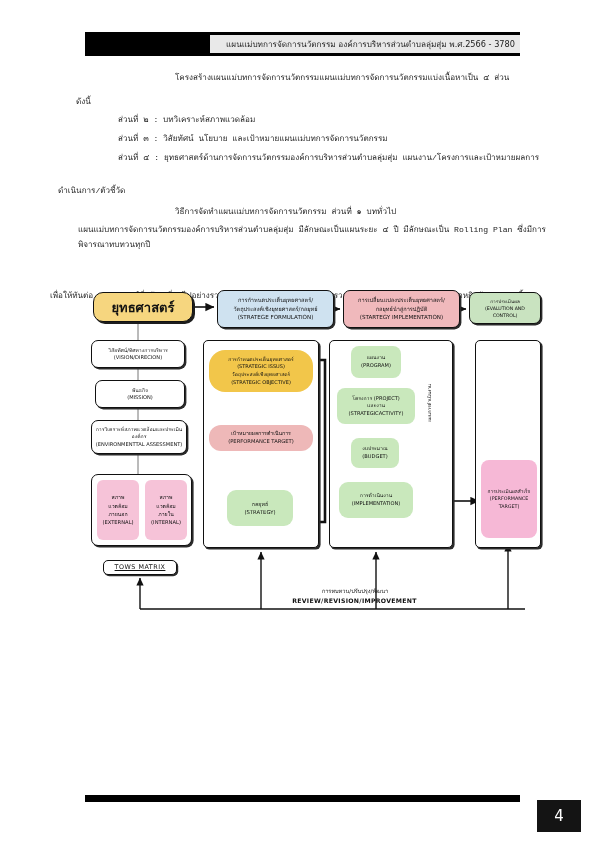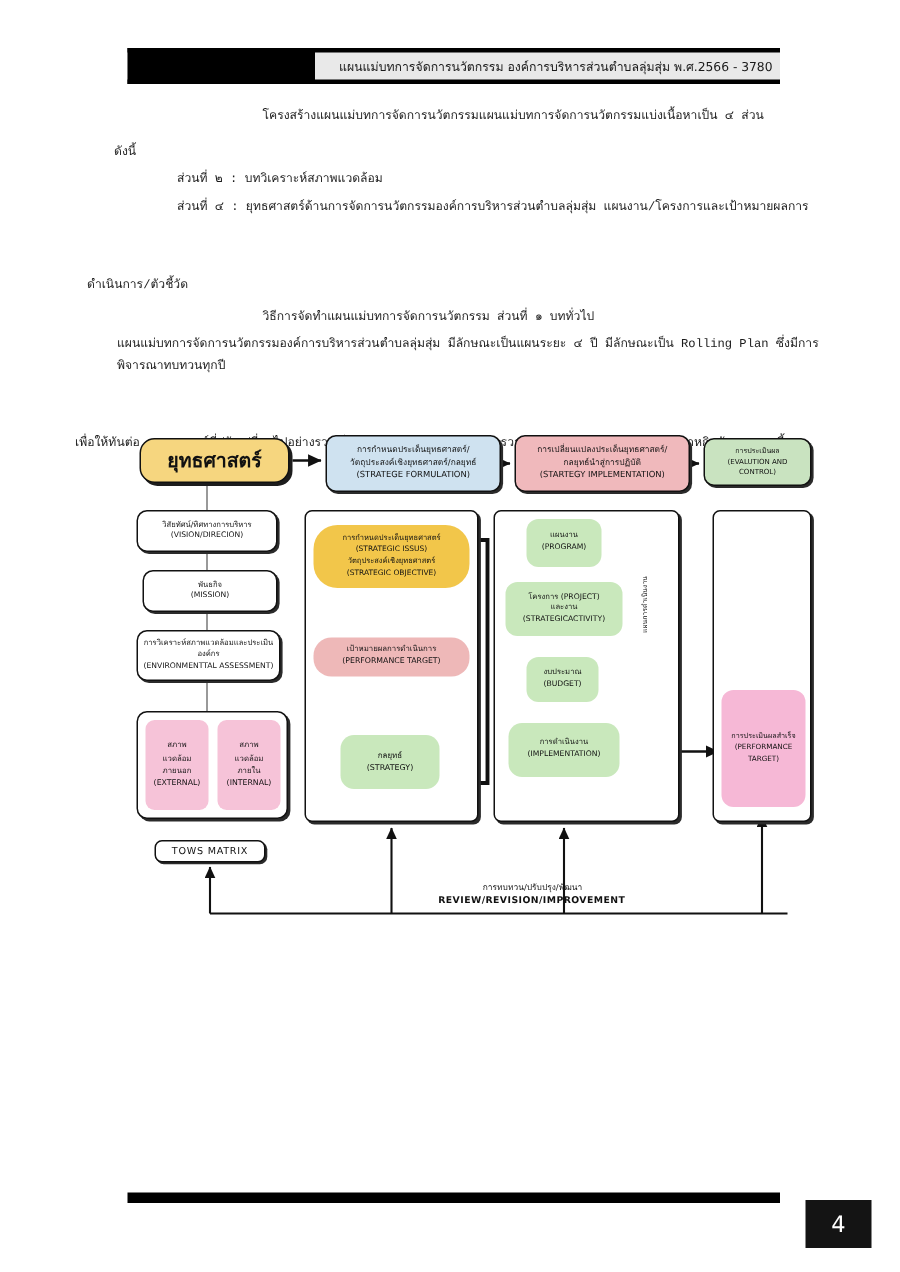--- a/index.html
+++ b/index.html
@@ -91,20 +91,21 @@
   .n-int {
     left:60px; top:198px; width:42px; height:60px;
     background:#f6c3d8; border:none; border-radius:6px; box-shadow:none;
     font-size:5.2px; line-height:8.4px;
   }
   .n-tows {
     left:18px; top:278px; width:74px; height:15px;
     background:#fff; border-radius:5px;
     font-size:6.4px; letter-spacing:0.5px;
     box-shadow:1.2px 1.2px 0 #2b2b2b;
+    text-decoration:underline;
   }
   .n-form {
     left:132px; top:8px; width:117px; height:38px;
     background:#cfe2f0;
     font-size:5.6px; line-height:8.6px;
   }
   .n-impl {
     left:258px; top:8px; width:117px; height:38px;
     background:#f0b9bc;
     font-size:5.6px; line-height:8.6px;
@@ -205,20 +206,21 @@
 <div class="page">
 
   <div class="header-bar"></div>
   <div class="header-bar-left"></div>
   <div class="header-title">แผนแม่บทการจัดการนวัตกรรม องค์การบริหารส่วนตำบลลุ่มสุ่ม พ.ศ.2566 - 3780</div>
 
   <div class="para p-intro">โครงสร้างแผนแม่บทการจัดการนวัตกรรมแผนแม่บทการจัดการนวัตกรรมแบ่งเนื้อหาเป็น ๔ ส่วน</div>
   <div class="para p-dangni">ดังนี้</div>
   <div class="para p-list">
     <div>ส่วนที่ ๒ : บทวิเคราะห์สภาพแวดล้อม</div>
+    <div>ส่วนที่ ๓ : วิสัยทัศน์ นโยบาย และเป้าหมายแผนแม่บทการจัดการนวัตกรรม</div>
     <div>ส่วนที่ ๔ : ยุทธศาสตร์ด้านการจัดการนวัตกรรมองค์การบริหารส่วนตำบลลุ่มสุ่ม แผนงาน/โครงการและเป้าหมายผลการ</div>
   </div>
   <div class="para p-cont">ดำเนินการ/ตัวชี้วัด</div>
   <div class="para p-vithi">วิธีการจัดทำแผนแม่บทการจัดการนวัตกรรม ส่วนที่ ๑ บททั่วไป</div>
   <div class="para p-body">แผนแม่บทการจัดการนวัตกรรมองค์การบริหารส่วนตำบลลุ่มสุ่ม มีลักษณะเป็นแผนระยะ ๔ ปี มีลักษณะเป็น Rolling Plan ซึ่งมีการพิจารณาทบทวนทุกปี</div>
   <div class="para p-body2">เพื่อให้ทันต่อ สถานการณ์ที่ปรับเปลี่ยนไปอย่างรวดเร็วในยุคปัจจุบัน โดยใช้หลักการวางแผนเชิงยุทธศาสตร์ตามแผนวิสาหกิจดังแผนภาพนี้</div>
 
   <div class="diagram">
 
     <svg class="wires" viewBox="0 0 462 335">

